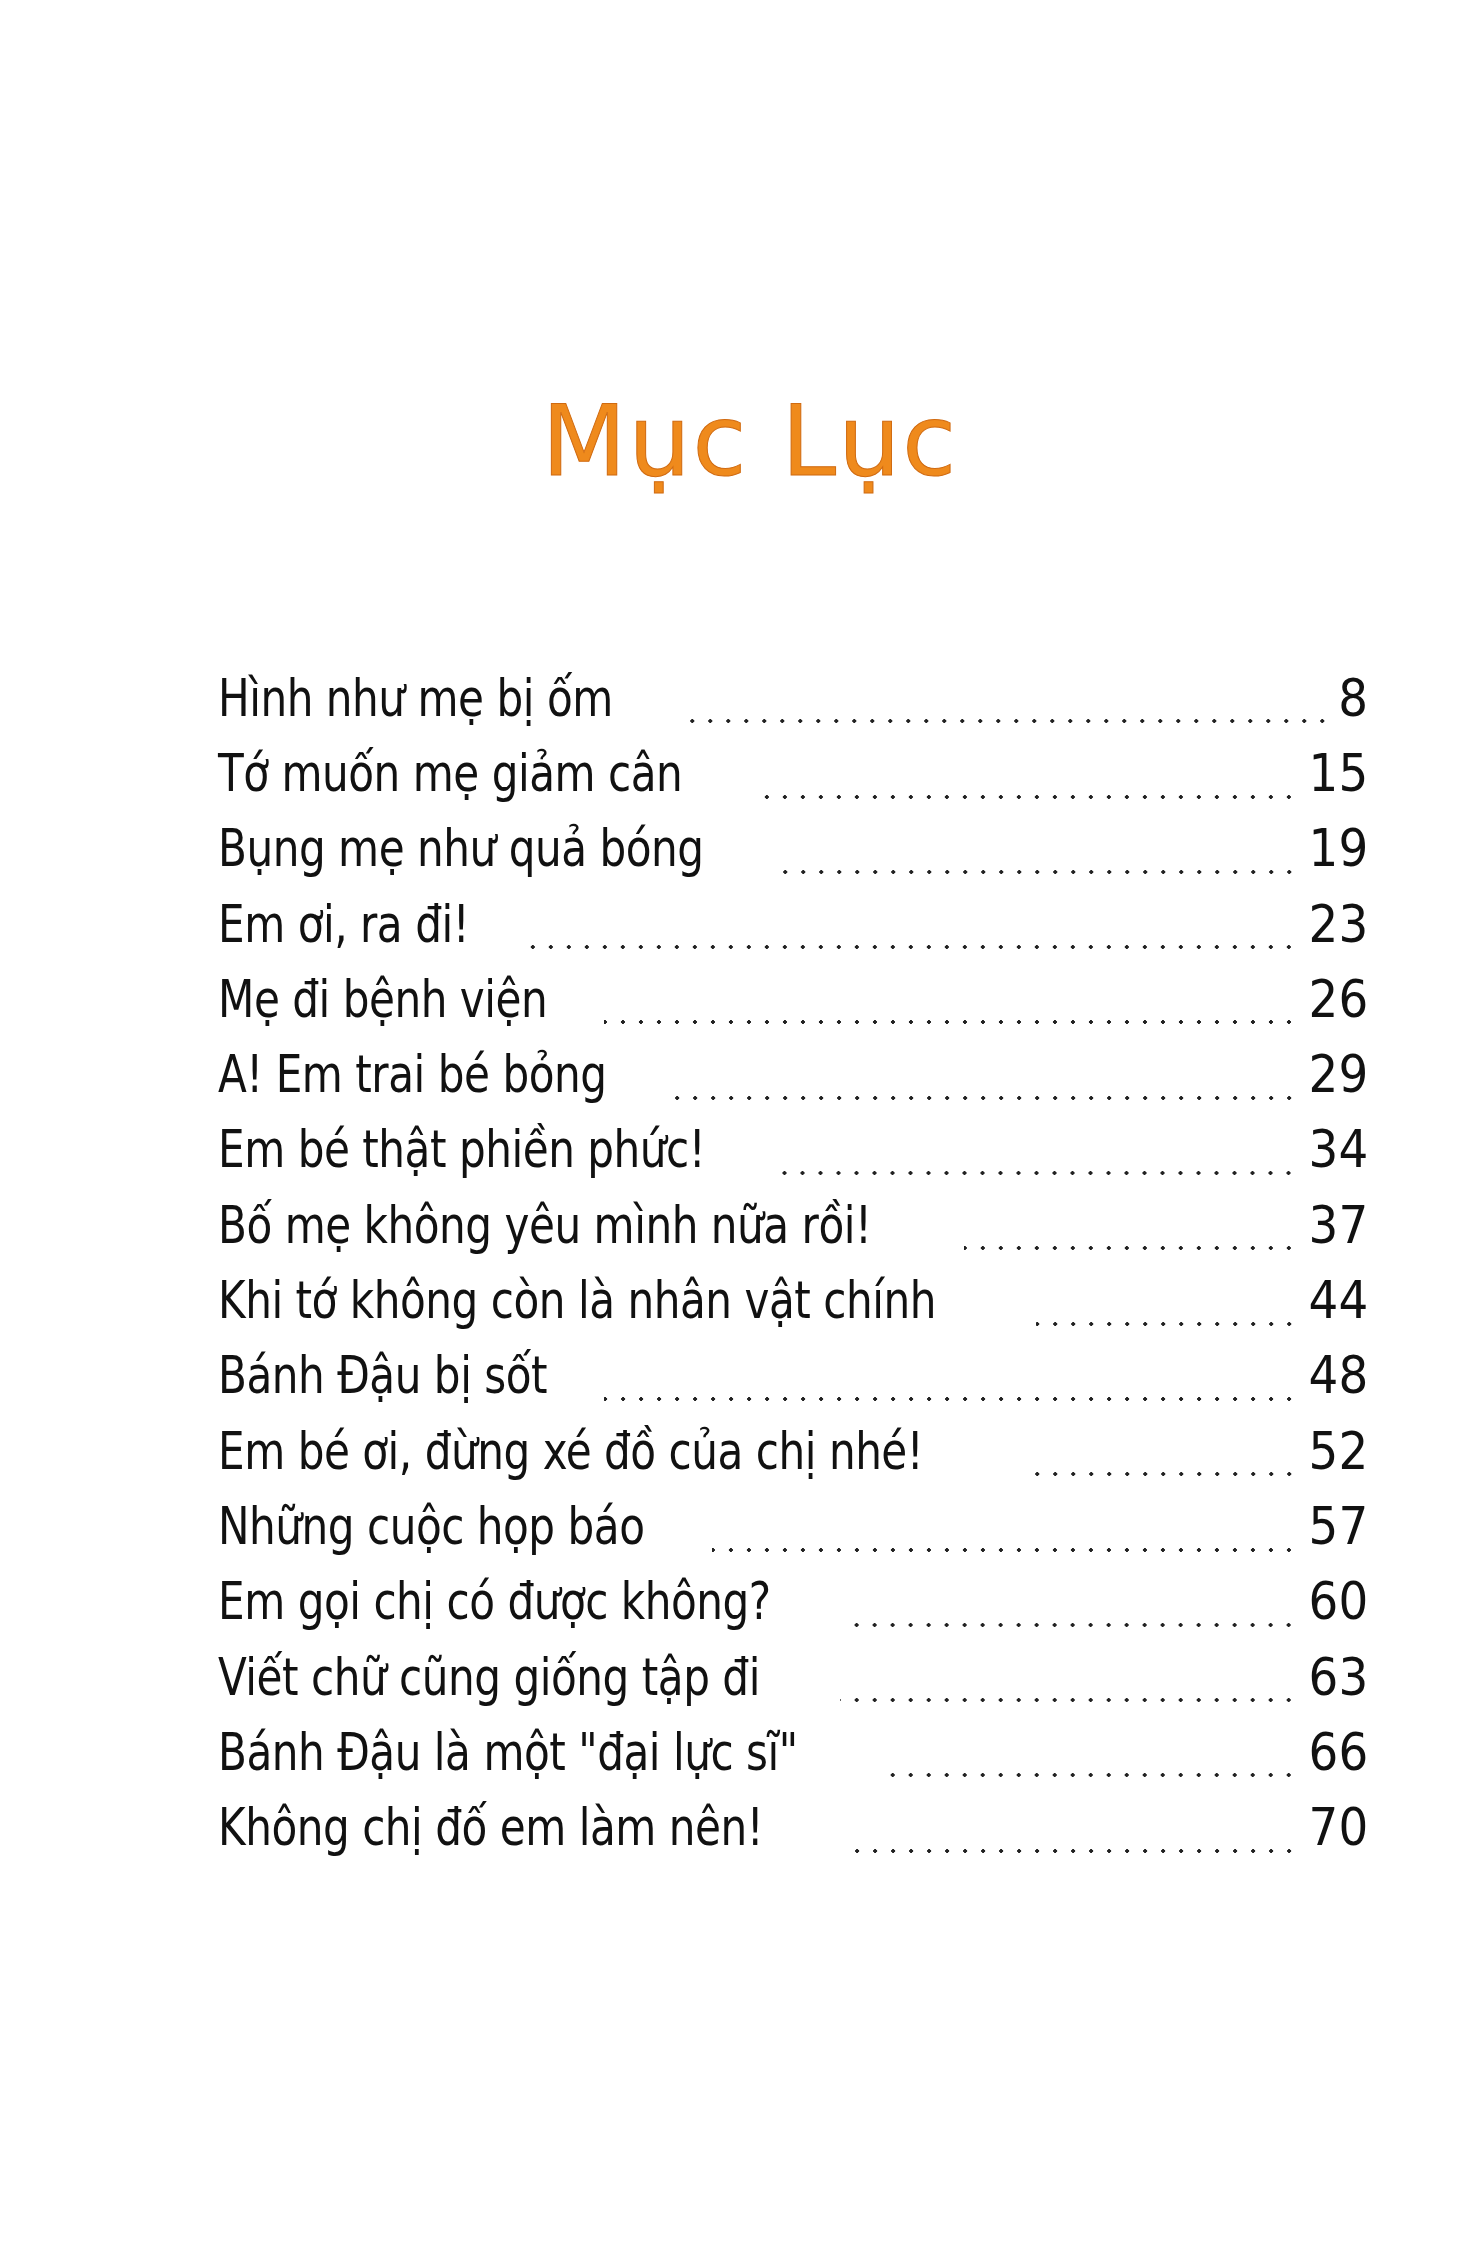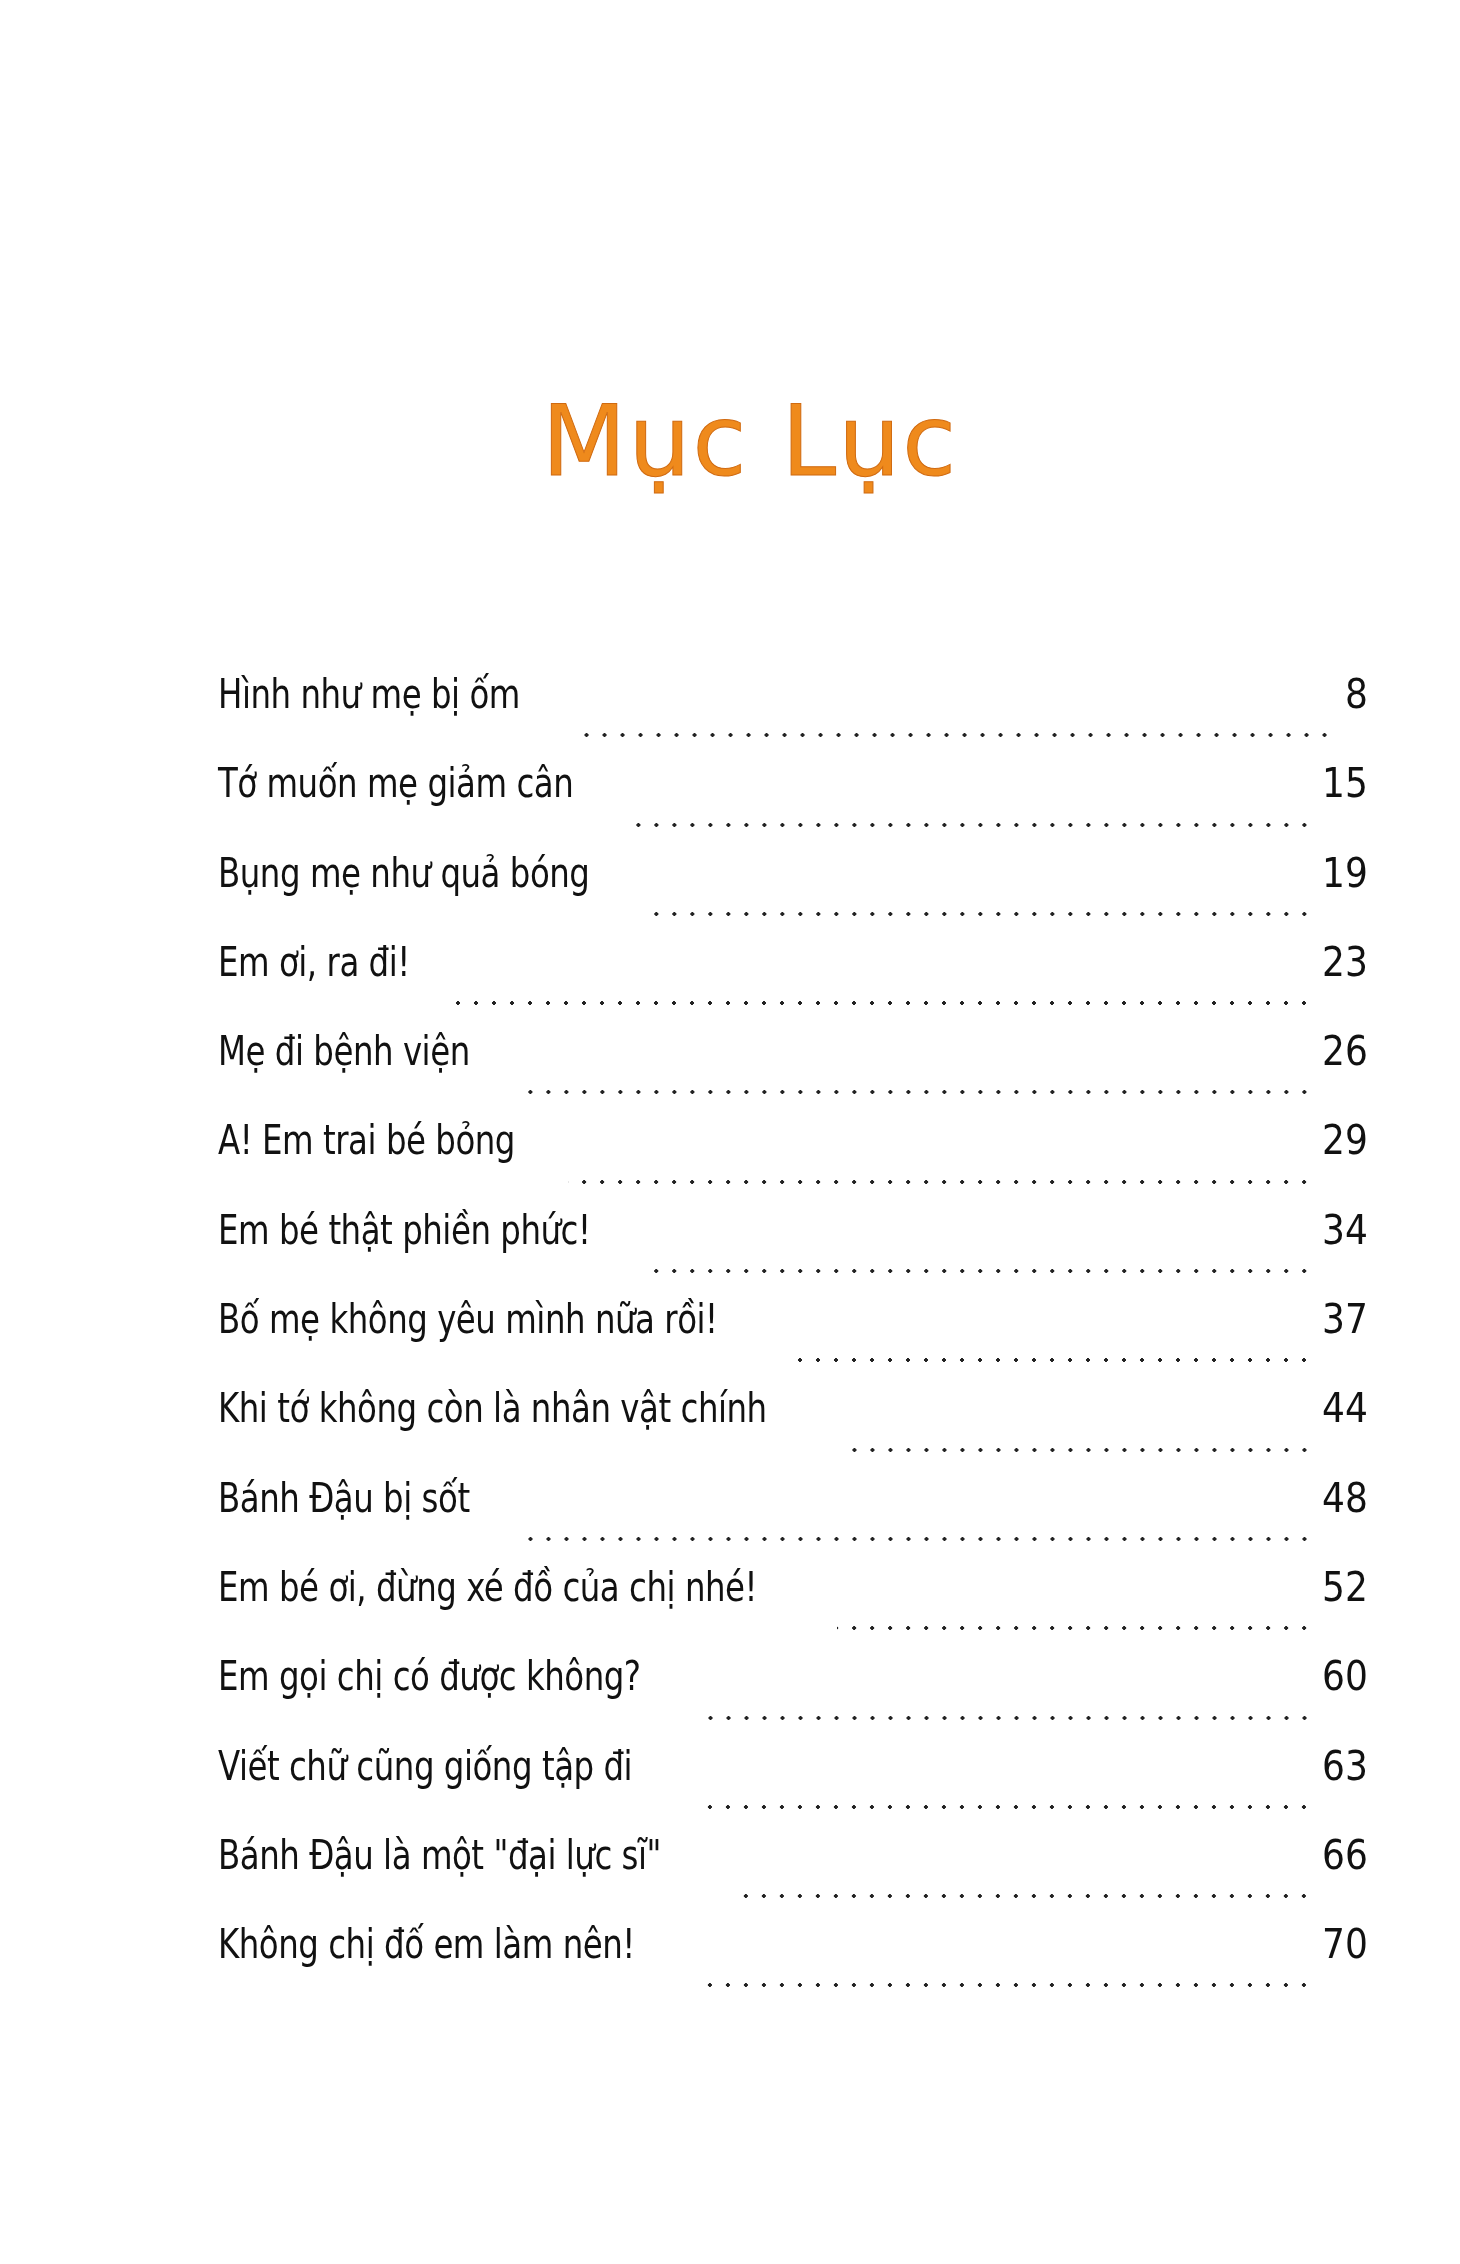--- a/index.html
+++ b/index.html
@@ -30,25 +30,24 @@
       transform: translateX(20px);
     }
     .toc {
       position: absolute;
       left: 218px;
       top: 660px;
       width: 1150px;
     }
     .toc-row {
       display: flex;
-      align-items: flex-start;
+      align-items: center;
       height: 75.3px;
-      font-size: 40px;
+      font-size: 52px;
       line-height: 1;
-      margin-top: 14px;
     }
     .toc-label {
       white-space: nowrap;
       font-family: "DejaVu Sans Condensed", "DejaVu Sans", sans-serif;
       font-stretch: condensed;
       letter-spacing: -0.5px;
       padding-right: 16px;
       transform: scaleX(0.9);
       transform-origin: left center;
     }
@@ -127,20 +126,25 @@
     <span class="toc-label">Bánh Đậu bị sốt</span>
     <span class="toc-leader"></span>
     <span class="toc-page">48</span>
   </div>
   <div class="toc-row">
     <span class="toc-label">Em bé ơi, đừng xé đồ của chị nhé!</span>
     <span class="toc-leader"></span>
     <span class="toc-page">52</span>
   </div>
   <div class="toc-row">
+    <span class="toc-label">Những cuộc họp báo</span>
+    <span class="toc-leader"></span>
+    <span class="toc-page">57</span>
+  </div>
+  <div class="toc-row">
     <span class="toc-label">Em gọi chị có được không?</span>
     <span class="toc-leader"></span>
     <span class="toc-page">60</span>
   </div>
   <div class="toc-row">
     <span class="toc-label">Viết chữ cũng giống tập đi</span>
     <span class="toc-leader"></span>
     <span class="toc-page">63</span>
   </div>
   <div class="toc-row">

